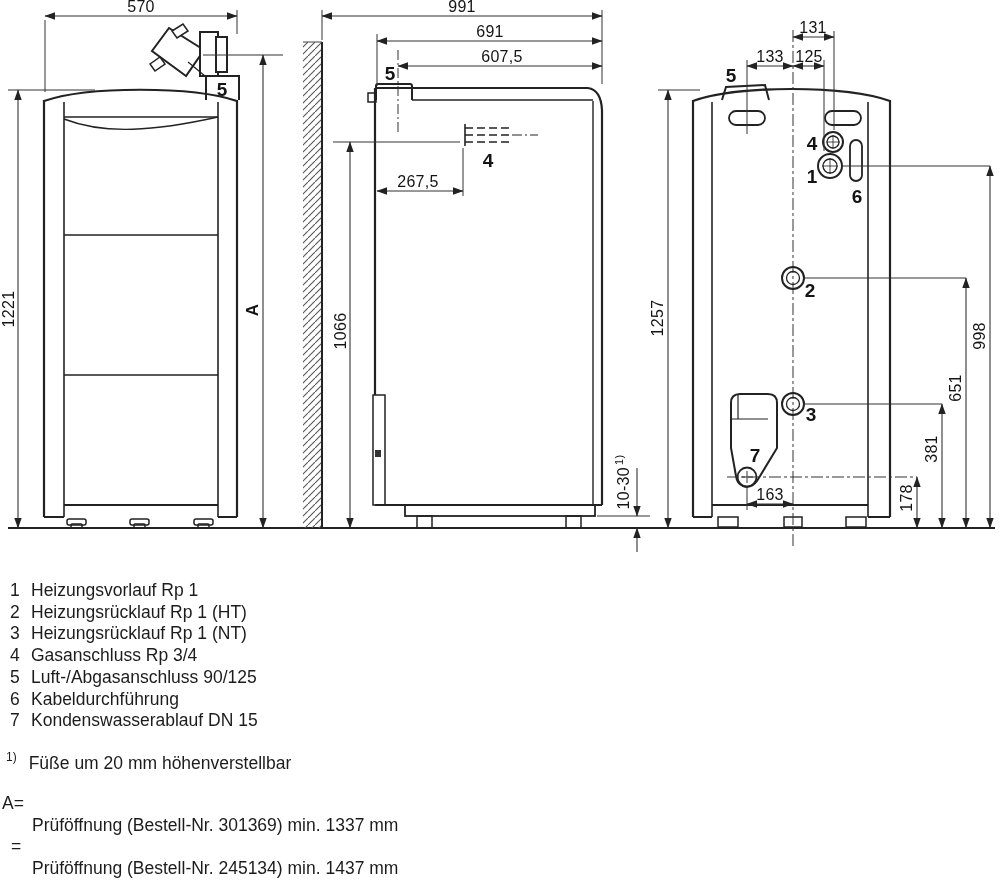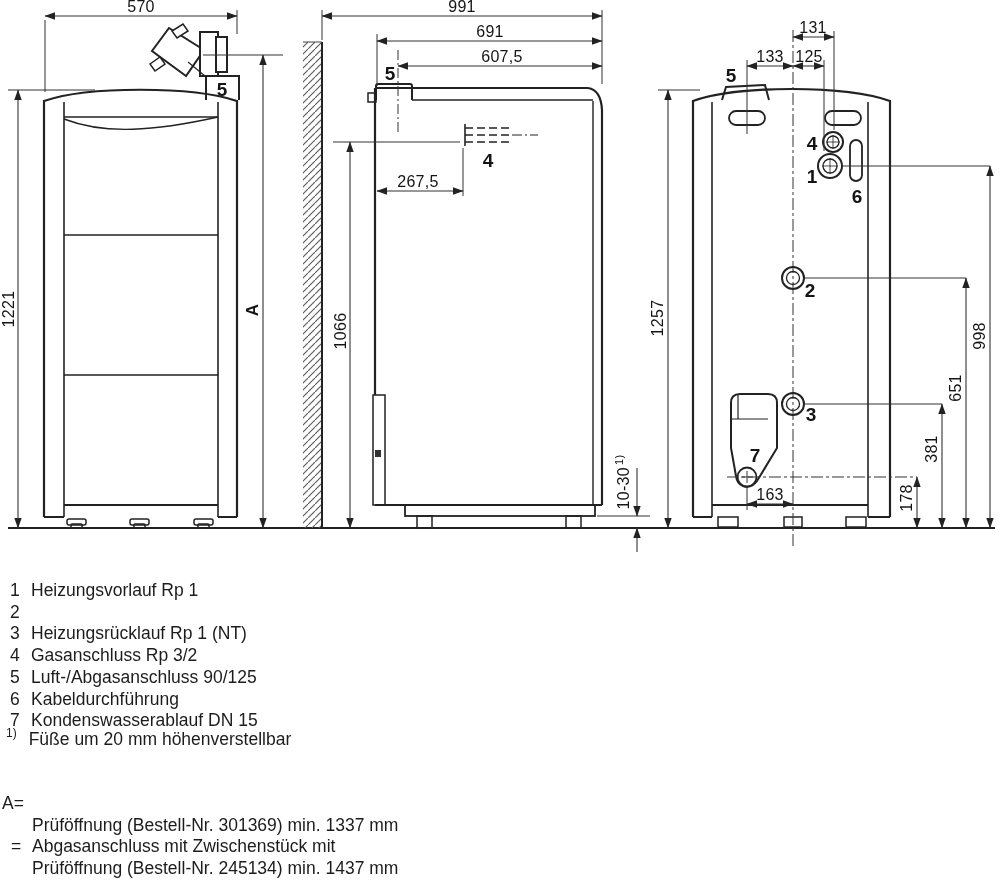--- a/index.html
+++ b/index.html
@@ -6,21 +6,21 @@
   body{width:1000px;height:894px;position:relative;overflow:hidden;
        font-family:"Liberation Sans",sans-serif;color:#1c1c1c;}
   svg{position:absolute;top:0;left:0;display:block;}
   svg text{font-family:"Liberation Sans",sans-serif;fill:#141414;}
   .dimtxt{font-size:16px;letter-spacing:.3px;}
   .callout{font-size:19px;font-weight:bold;}
   .biglabel{font-size:17px;font-weight:bold;}
   .legend{position:absolute;left:10px;top:580px;font-size:17.5px;line-height:21.7px;}
   .legend-row{display:flex;}
   .legend-row .num{width:21px;flex:0 0 21px;}
-  .footnote{position:absolute;left:6px;top:726px;font-size:17.5px;}
+  .footnote{position:absolute;left:6px;top:750px;font-size:17.5px;}
   .footnote .sup{font-size:12px;vertical-align:8px;margin-right:12px;}
   .note-a{position:absolute;left:2px;top:793px;font-size:17.5px;line-height:21.6px;}
   .note-row{display:flex;}
   .note-row .marker{width:30px;flex:0 0 30px;}
   .note-row .marker.eq{padding-left:9px;box-sizing:border-box;}
 </style>
 </head>
 <body>
 
 <svg width="1000" height="560" viewBox="0 0 1000 560">
@@ -228,28 +228,29 @@
   <text class="dimtxt" x="770" y="500" text-anchor="middle">163</text>
 </svg>
 
 <div class="legend">
   <div class="legend-row">
       <span class="num">1</span>
       <span class="lbl">Heizungsvorlauf Rp 1</span>
     </div>
   <div class="legend-row">
       <span class="num">2</span>
+      <span class="lbl">Heizungsrücklauf Rp 1 (HT)</span>
     </div>
   <div class="legend-row">
       <span class="num">3</span>
       <span class="lbl">Heizungsrücklauf Rp 1 (NT)</span>
     </div>
   <div class="legend-row">
       <span class="num">4</span>
-      <span class="lbl">Gasanschluss Rp 3/2</span>
+      <span class="lbl">Gasanschluss Rp 3/4</span>
     </div>
   <div class="legend-row">
       <span class="num">5</span>
       <span class="lbl">Luft-/Abgasanschluss 90/125</span>
     </div>
   <div class="legend-row">
       <span class="num">6</span>
       <span class="lbl">Kabeldurchführung</span>
     </div>
   <div class="legend-row">
@@ -265,19 +266,18 @@
 <div class="note-a">
   <div class="note-row">
       <span class="marker">A=</span>
     </div>
   <div class="note-row">
       <span class="marker"></span>
       <span>Prüföffnung (Bestell-Nr. 301369) min. 1337 mm</span>
     </div>
   <div class="note-row">
       <span class="marker eq">=</span>
-      <span>Abgasanschluss mit Zwischenstück mit</span>
     </div>
   <div class="note-row">
       <span class="marker"></span>
       <span>Prüföffnung (Bestell-Nr. 245134) min. 1437 mm</span>
     </div>
 </div>
 
 </body></html>

